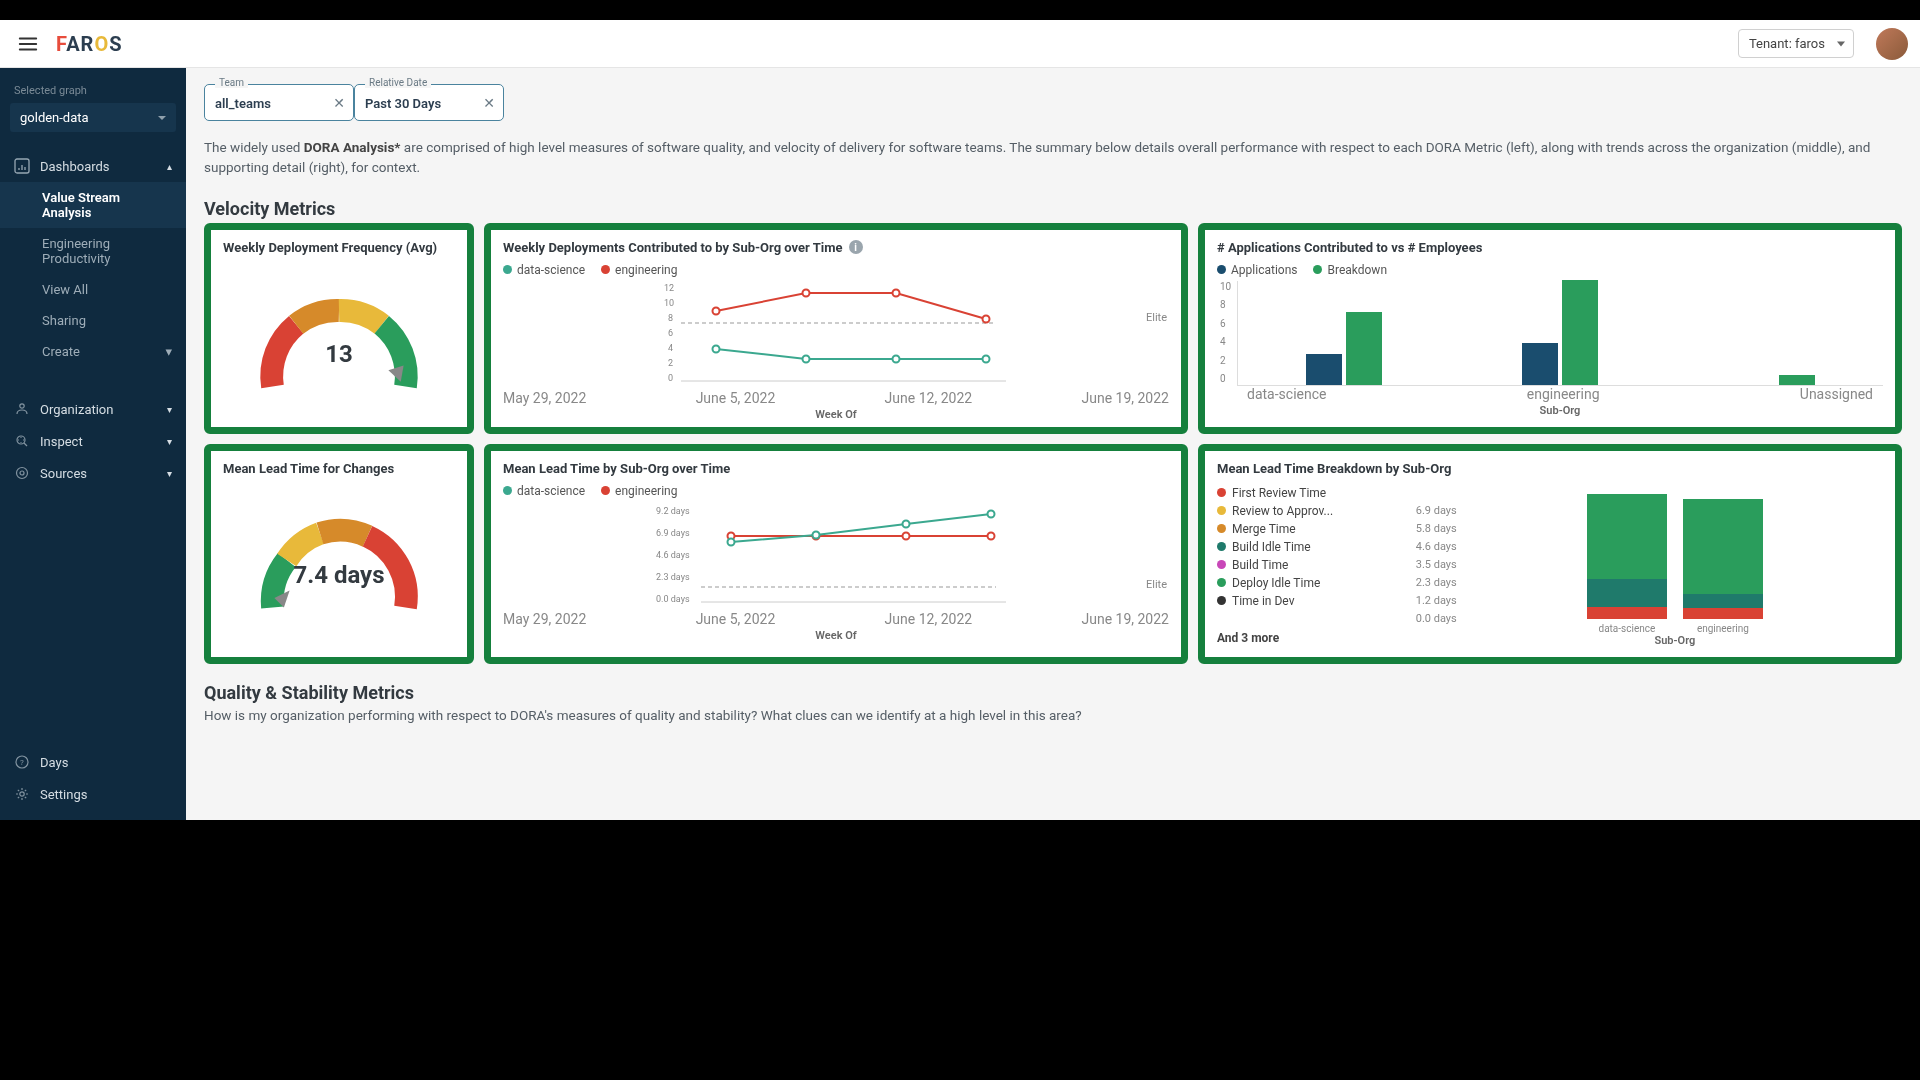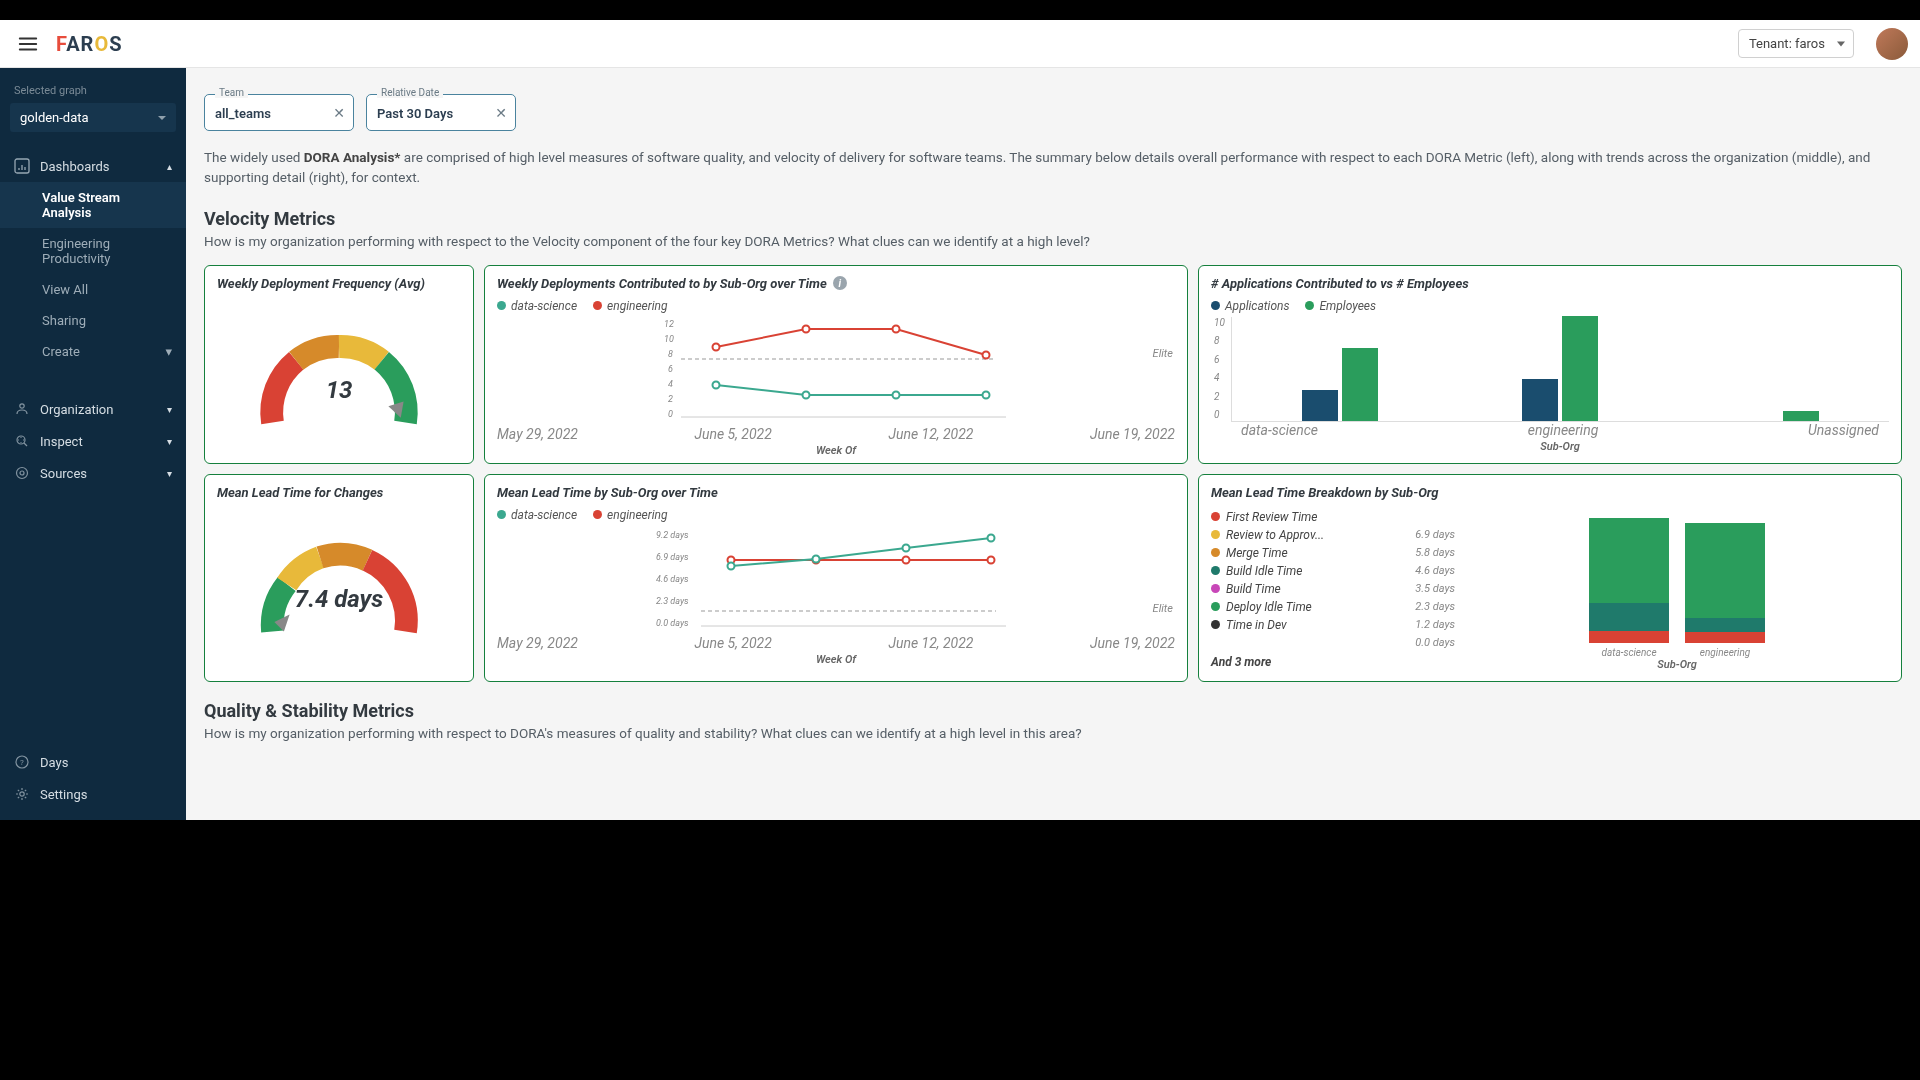--- a/index.html
+++ b/index.html
@@ -32,34 +32,34 @@
 .side-section { display: flex; align-items: center; padding: 8px 14px; gap: 10px; cursor: pointer; color: #d5dde3; position: relative; }
 .side-section .chev { margin-left: auto; font-size: 10px; }
 .side-icon { width: 16px; height: 16px; display: inline-flex; align-items: center; justify-content: center; opacity: .8; }
 .side-sub { padding: 8px 25px 8px 42px; cursor: pointer; color: #9eadb8; }
 .side-sub.active { background: #16354d; color: #fff; font-weight: 600; }
 .side-spacer { flex: 1; }
 .side-bottom { padding-bottom: 10px; }
 
 
 .main { flex: 1; overflow: auto; padding: 16px 18px; background: #f5f5f5; }
-.filter-row { display: flex; gap: 12px; margin-bottom: 16px; margin-top: 10px; }
+.filter-row { display: flex; margin-bottom: 16px; }
 .chip { border: 1.5px solid #4a839e; border-radius: 5px; padding: 8px 32px 8px 10px; position: relative; background: #fff; min-width: 150px; }
 .chip-label { position: absolute; top: -8px; left: 10px; background: #f5f5f5; padding: 0 4px; font-size: 10px; color: #6a7a85; }
 .chip-value { font-size: 13px; color: #2c3e50; font-weight: 600; }
 .chip-close { position: absolute; right: 8px; top: 50%; transform: translateY(-50%); color: #6a7a85; cursor: pointer; font-size: 14px; }
 
 .heading { font-size: 20px; font-weight: 700; color: #333a40; margin-bottom: 6px; }
 .desc { font-size: 13.5px; color: #555e66; line-height: 1.5; margin-bottom: 20px; }
 .desc b { color: #444; }
 .subheading { font-size: 18px; font-weight: 700; color: #333a40; margin-bottom: 4px; }
 .subdesc { font-size: 13.5px; color: #555e66; margin-bottom: 16px; }
 
 .grid-row { display: grid; grid-template-columns: 270px 1fr 1fr; gap: 10px; margin-bottom: 10px; }
-.card { background: #fff; border: 1px solid #15803d; border-radius: 6px; padding: 10px 12px; font-style: italic; }
+.card { background: #fff; border: 7px solid #15803d; border-radius: 6px; padding: 10px 12px; }
 .card-title { font-size: 13px; font-weight: 700; color: #333a40; margin-bottom: 8px; display: flex; align-items: center; gap: 6px; }
 .info-icon { width: 14px; height: 14px; border-radius: 50%; background: #9aa5ad; color: #fff; font-size: 10px; display: inline-flex; align-items: center; justify-content: center; font-weight: bold; }
 
 
 .gauge-wrap { display: flex; flex-direction: column; align-items: center; padding-top: 6px; justify-content: flex-end; }
 .gauge { width: 190px; height: 140px; position: relative; }
 .gauge svg { width: 100%; height: 100%; }
 .gauge-text { position: absolute; top: 54%; left: 50%; transform: translate(-50%,-16%); font-size: 24px; font-weight: 700; color: #333a40; }
 
 
@@ -213,21 +213,20 @@
       <span class="chip-value">Past 30 Days</span>
       <span class="chip-close">✕</span>
     </div>
   </div>
 
   <div class="desc">
     <span>The widely used </span><b>DORA Analysis*</b><span> are comprised of high level measures of software quality, and velocity of delivery for software teams. The summary below details overall performance with respect to each DORA Metric (left), along with trends across the organization (middle), and supporting detail (right), for context.</span>
   </div>
 
   <div class="subheading">Velocity Metrics</div>
-  <div class="subdesc">How is my organization performing with respect to the Velocity component of the four key DORA Metrics? What clues can we identify at a high level?</div>
 
   <div class="grid-row">
 
     <div class="card">
       <div class="card-title">Weekly Deployment Frequency (Avg)</div>
       <div class="gauge-wrap">
         <div class="gauge">
           <svg viewBox="0 0 200 140">
             <path d="M 30 120 A 70 70 0 0 1 55 55" stroke="#d94234" stroke-width="24" fill="none"></path>
             <path d="M 55 55 A 70 70 0 0 1 100 40" stroke="#d68a2a" stroke-width="24" fill="none"></path>
@@ -292,21 +291,21 @@
 
     <div class="card">
       <div class="card-title"># Applications Contributed to vs # Employees</div>
       <div class="legend">
         <div class="leg-item">
                   <span class="leg-dot" style="background:#1a4d6e"></span>
                   <span>Applications</span>
                 </div>
         <div class="leg-item">
                   <span class="leg-dot" style="background:#2a9d5c"></span>
-                  <span>Employees</span>
+                  <span>Breakdown</span>
                 </div>
       </div>
       <div style="position:relative;padding-left:20px;">
         <div class="bar-chart">
           <div class="y-ticks">
                     <span>10</span>
                     <span>8</span>
                     <span>6</span>
                     <span>4</span>
                     <span>2</span>

